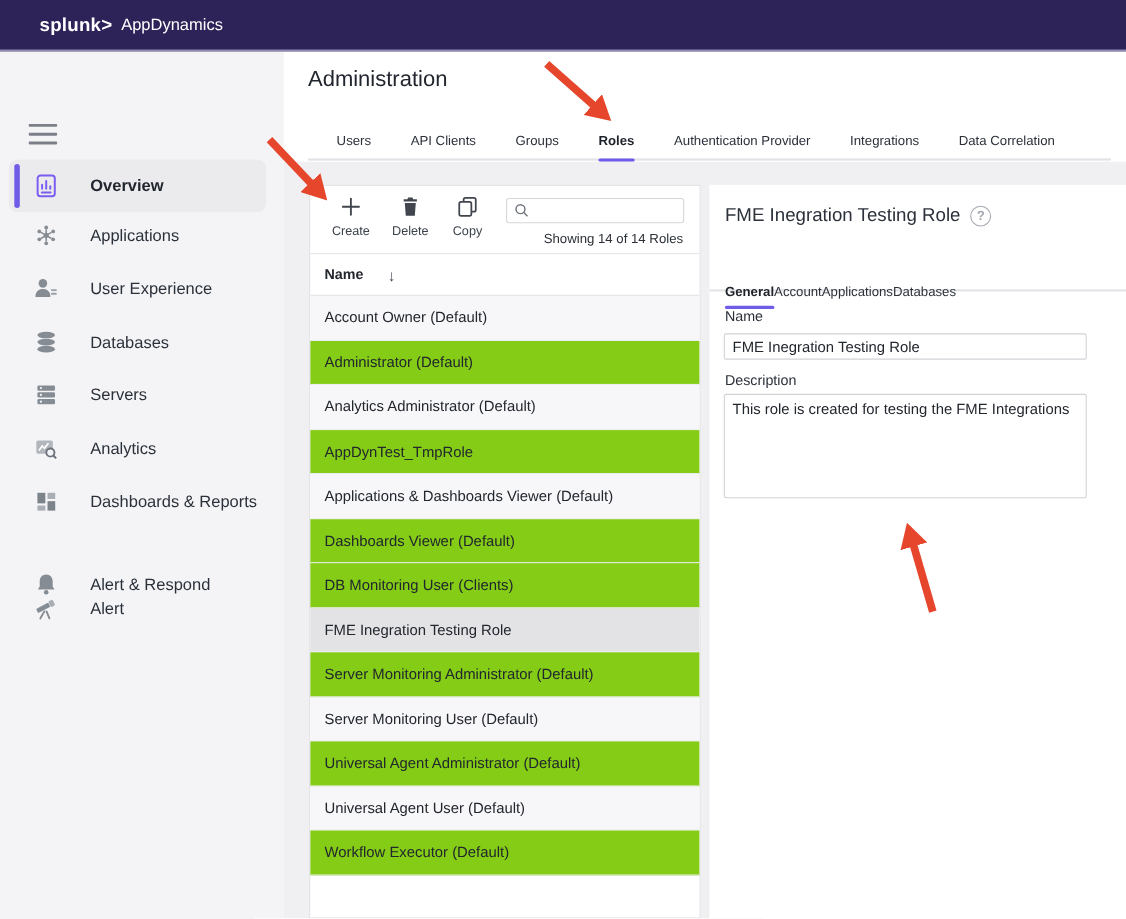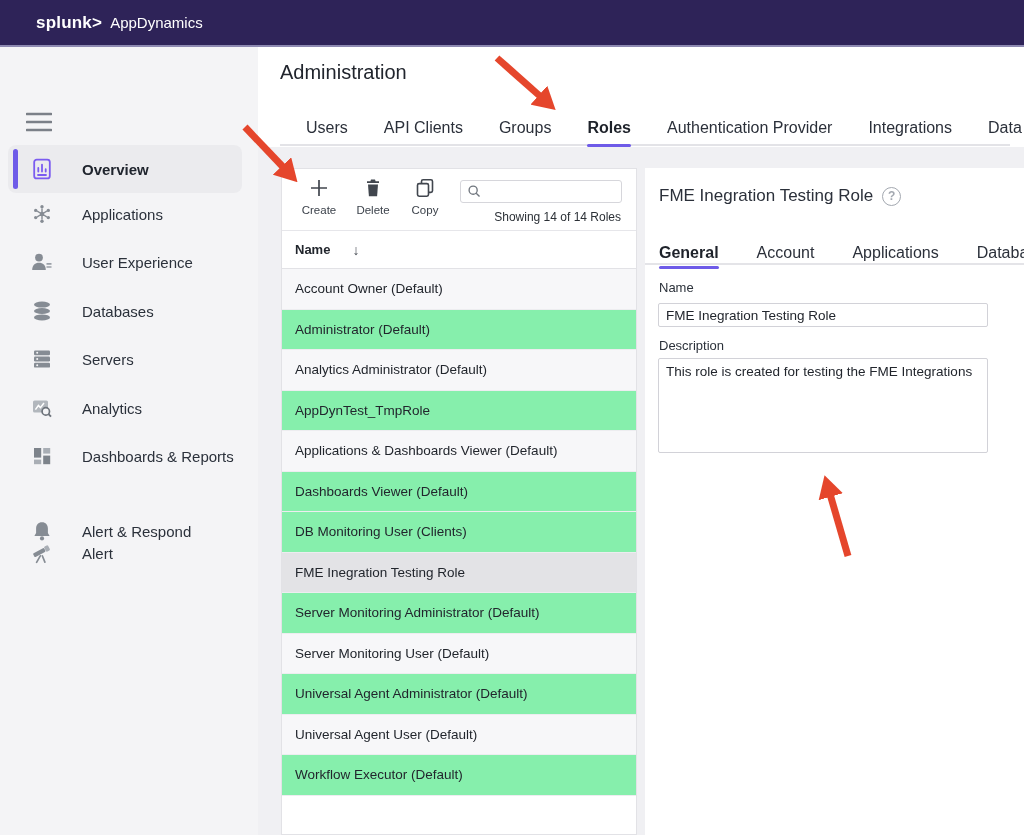--- a/index.html
+++ b/index.html
@@ -22,21 +22,21 @@
   .side-item .s-label { margin-left:16px; font-size:15px; color:#2b313b; white-space:nowrap; }
   .side-item.selected { background:#ebebee; }
   .side-item.selected .s-label { font-weight:bold; color:#20252e; }
   .accent-bar { position:absolute; left:5px; top:4px; bottom:4px; width:5px; border-radius:3px; background:#6e5be8; }
 
   
   .main-header { position:absolute; left:258px; top:47px; right:0; height:100px; background:#fff; }
   .page-title { position:absolute; left:22px; top:14px; font-size:20px; font-weight:500; color:#21252d; }
   .tab-track { position:absolute; left:22px; top:97px; width:730px; height:2px; background:#e3e3e7; }
   .tabs { position:absolute; left:48px; top:62px; height:38px; display:flex; gap:36px; align-items:center; }
-  .tab { position:relative; height:100%; display:flex; align-items:center; font-size:16px; color:#2b303a; cursor:pointer; white-space:nowrap; }
+  .tab { position:relative; height:100%; display:flex; align-items:center; font-size:12px; color:#2b303a; cursor:pointer; white-space:nowrap; }
   .tab.active { font-weight:bold; color:#1e222a; }
   .tab.active::after { content:""; position:absolute; left:0; right:0; bottom:0; height:3px; background:#6e5be8; border-radius:2px; }
 
   
   .content-bg { position:absolute; left:258px; top:147px; right:0; bottom:0; background:#f0f0f3; }
 
   
   .list-panel { position:absolute; left:281px; top:168px; width:356px; bottom:0; background:#fff;
                 border:1px solid #e2e2e6; overflow:hidden; }
   .toolbar { position:relative; height:62px; border-bottom:1px solid #e6e6ea; }
@@ -46,32 +46,32 @@
   .search-box { position:absolute; left:178px; top:11px; width:162px; height:23px; border:1px solid #d6d6db;
                 border-radius:3px; background:#fff; display:flex; align-items:center; }
   .search-box svg { margin-left:6px; flex:0 0 auto; }
   .search-box input { border:none; outline:none; flex:1; min-width:0; height:100%; font-size:12.5px;
                       font-family:"Liberation Sans", sans-serif; background:transparent; padding:0 5px; }
   .showing { position:absolute; right:15px; top:41px; font-size:12px; color:#2b3036; }
   .name-header { height:38px; border-bottom:1px solid #e2e2e6; display:flex; align-items:center; padding-left:13px; }
   .name-header .nh-label { font-size:13px; font-weight:bold; color:#22262d; }
   .name-header .sort-arrow { margin-left:22px; font-size:14px; color:#474c54; cursor:pointer; }
   .row { height:40.5px; display:flex; align-items:center; padding-left:13px; font-size:13.5px; color:#22262d;
-         border-bottom:1px solid #ededf0; background:#86efac; cursor:pointer; white-space:nowrap; }
+         border-bottom:1px solid #ededf0; background:#84cc16; cursor:pointer; white-space:nowrap; }
   .row.stripe { background:#f7f7f9; }
   .row.selected { background:#e3e3e6; }
 
   
   .detail-panel { position:absolute; left:645px; top:168px; right:0; bottom:0; background:#fff; }
   .detail-title-row { position:absolute; left:14px; top:18px; display:flex; align-items:center; gap:9px; }
   .detail-title { font-size:17px; color:#2b303a; }
   .help-icon { width:19px; height:19px; border:1.5px solid #a3a8b0; border-radius:50%; color:#a3a8b0;
                font-size:12px; font-weight:bold; display:flex; align-items:center; justify-content:center; cursor:pointer; }
   .dtab-track { position:absolute; left:0; right:0; top:95px; height:2px; background:#e4e4e8; }
-  .dtabs { position:absolute; left:14px; top:68px; height:33px; display:flex; gap:38px; align-items:center; }
+  .dtabs { position:absolute; left:14px; top:80px; height:33px; display:flex; align-items:center; }
   .form-label { position:absolute; left:14px; font-size:13px; color:#2b313a; }
   .lbl-name { top:112px; } .lbl-desc { top:170px; }
   .field-input { position:absolute; left:13px; top:135px; width:330px; height:24px; border:1px solid #d2d2d8;
                  border-radius:2px; font-size:13.5px; font-family:"Liberation Sans", sans-serif; color:#22262d;
                  padding:0 7px; outline:none; background:#fff; }
   .field-textarea { position:absolute; left:13px; top:190px; width:330px; height:95px; border:1px solid #d2d2d8;
                     border-radius:2px; font-size:13.5px; font-family:"Liberation Sans", sans-serif; color:#22262d;
                     padding:5px 7px; outline:none; resize:none; background:#fff; }
 
   

